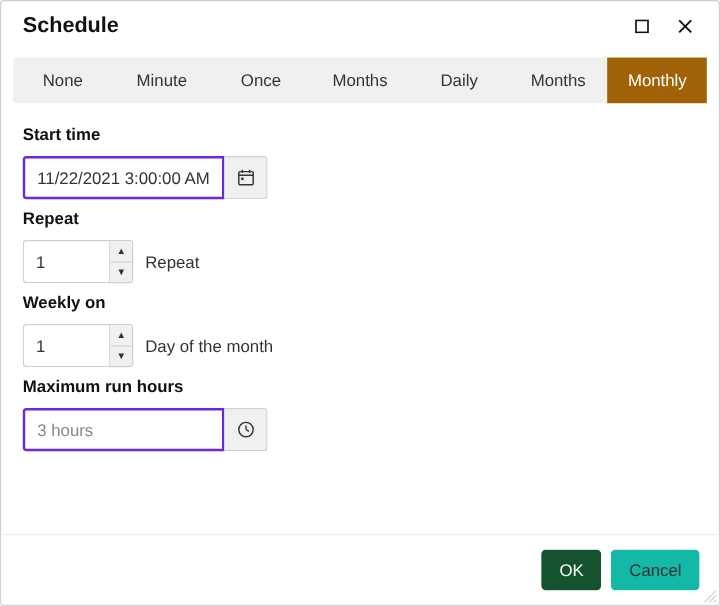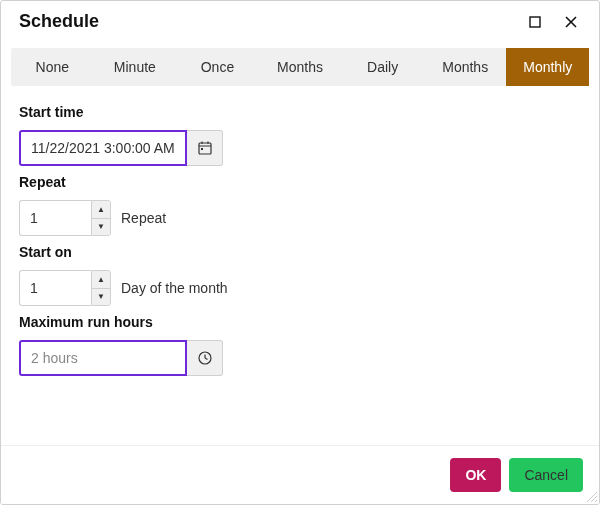--- a/index.html
+++ b/index.html
@@ -151,26 +151,25 @@
     padding: 0 14px;
     border-radius: 4px;
     font-size: 14px;
     display: flex;
     align-items: center;
     justify-content: center;
     cursor: pointer;
     border: 1px solid transparent;
   }
   .btn-primary {
-    background: #be185d;
+    background: #14532d;
     color: #fff;
-    font-weight: bold;
   }
   .btn-secondary {
-    background: #22c55e;
+    background: #14b8a6;
     color: #333;
   }
   .resize-grip {
     position: absolute;
     right: 2px;
     bottom: 2px;
     width: 12px;
     height: 12px;
     opacity: 0.5;
   }
@@ -231,39 +230,39 @@
             <span>▲</span>
           </div>
         <div class="sp-btn">
             <span>▼</span>
           </div>
       </div>
     </div>
     <span class="suffix-label">Repeat</span>
   </div>
 
-  <div class="field-label">Start on</div>
+  <div class="field-label">Weekly on</div>
   <div class="input-row">
     <div class="spinner">
       <div class="sp-input">1</div>
       <div class="spinner-btns">
         <div class="sp-btn up">
             <span>▲</span>
           </div>
         <div class="sp-btn">
             <span>▼</span>
           </div>
       </div>
     </div>
     <span class="suffix-label">Day of the month</span>
   </div>
 
   <div class="field-label">Maximum run hours</div>
   <div class="combined">
-    <div class="text-input placeholder" style="width:168px">2 hours</div>
+    <div class="text-input placeholder" style="width:168px">3 hours</div>
     <div class="input-addon">
       <span>
         <svg width="16" height="16" viewBox="0 0 16 16">
             <circle cx="8" cy="8" r="6" fill="none" stroke="#333" stroke-width="1.2"></circle>
             <line x1="8" y1="8" x2="8" y2="4.5" stroke="#333" stroke-width="1.2"></line>
             <line x1="8" y1="8" x2="10.5" y2="9.5" stroke="#333" stroke-width="1.2"></line>
           </svg>
       </span>
     </div>
   </div>

